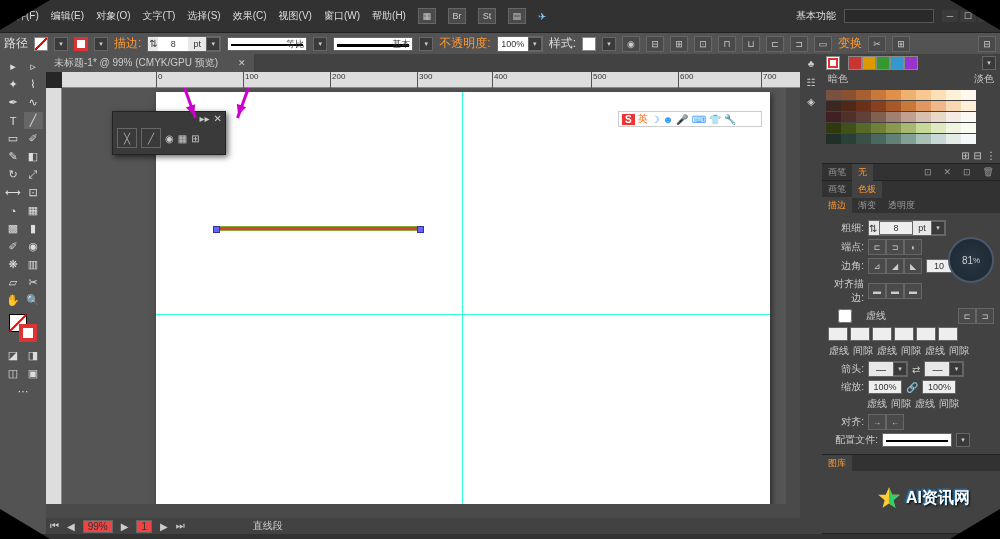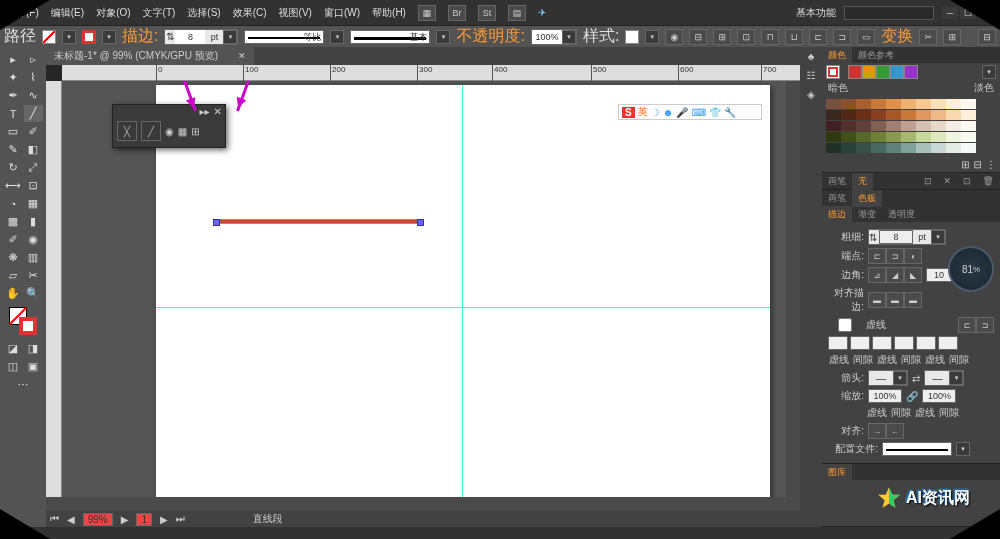--- a/index.html
+++ b/index.html
@@ -1,24 +1,24 @@
 <!DOCTYPE html>
 <html><head>
 <meta charset="utf-8">
 <style>
 *{margin:0;padding:0;box-sizing:border-box;font-family:"Microsoft YaHei",Arial,sans-serif;font-size:10px;color:#ccc;user-select:none}
 body{background:#323232;width:1000px;height:539px;overflow:hidden;position:relative}
-.menubar{height:25px;background:#323232;display:flex;align-items:center;padding:0 6px;gap:12px}
+.menubar{height:32px;background:#323232;display:flex;align-items:center;padding:0 6px;gap:12px}
 .menubar span{color:#ddd;font-size:10px}
 .menubar .right{margin-left:auto;display:flex;align-items:center;gap:8px}
 .menubar .search{width:90px;height:14px;background:#2a2a2a;border:1px solid #555}
 .wincontrols{display:flex;gap:2px}
 .wincontrols div{width:16px;height:12px;background:#3a3a3a;display:flex;align-items:center;justify-content:center;font-size:9px}
 .ctrlbar{height:22px;background:#535353;display:flex;align-items:center;padding:0 4px;gap:6px;border-top:1px solid #222}
-.ctrlbar .lbl{color:#ddd;font-size:16px}
+.ctrlbar .lbl{color:#ddd;font-size:12px}
 .ctrlbar .orange{color:#ff9933}
 .swatch{width:14px;height:14px;border:1px solid #888}
 .swatch.nofill{background:linear-gradient(135deg,transparent 42%,red 42%,red 58%,transparent 58%),#fff}
 .swatch.red{background:#fff;border:3px solid #d33}
 .dd{width:14px;height:14px;background:#3a3a3a;border:1px solid #666;display:flex;align-items:center;justify-content:center;font-size:7px}
 .numfield{height:16px;background:#e8e8e8;display:flex;align-items:center;border:1px solid #666}
 .numfield input{width:30px;height:14px;background:#fff;border:none;text-align:center;color:#333;font-size:9px}
 .numfield .unit{width:18px;background:#e8e8e8;color:#333;font-size:9px;text-align:center}
 .stylebar{width:80px;height:14px;background:#fff;border:1px solid #666;position:relative}
 .stylebar .line{position:absolute;top:50%;left:3px;right:3px;height:2px;background:#000}
@@ -305,24 +305,20 @@
   </div>
 
   <div style="width:22px;background:#424242;display:flex;flex-direction:column;align-items:center;padding:4px 0;gap:8px;flex-shrink:0">
     <div>♣</div>
     <div>☷</div>
     <div>◈</div>
   </div>
 
   <div class="rpanel">
     <div class="section">
-      <div class="tabs">
-          <span class="act">颜色</span>
-          <span>颜色参考</span>
-        </div>
       <div class="colorbar">
         <div class="sw" style="background:#fff;outline:2px solid #d33;outline-offset:-4px"></div>
         <div style="display:flex;margin-left:4px">
           <div class="sw" style="background:#c33"></div>
           <div class="sw" style="background:#d90"></div>
           <div class="sw" style="background:#393"></div>
           <div class="sw" style="background:#39c"></div>
           <div class="sw" style="background:#93c"></div>
         </div>
         <div class="dd" style="margin-left:auto">▾</div>

